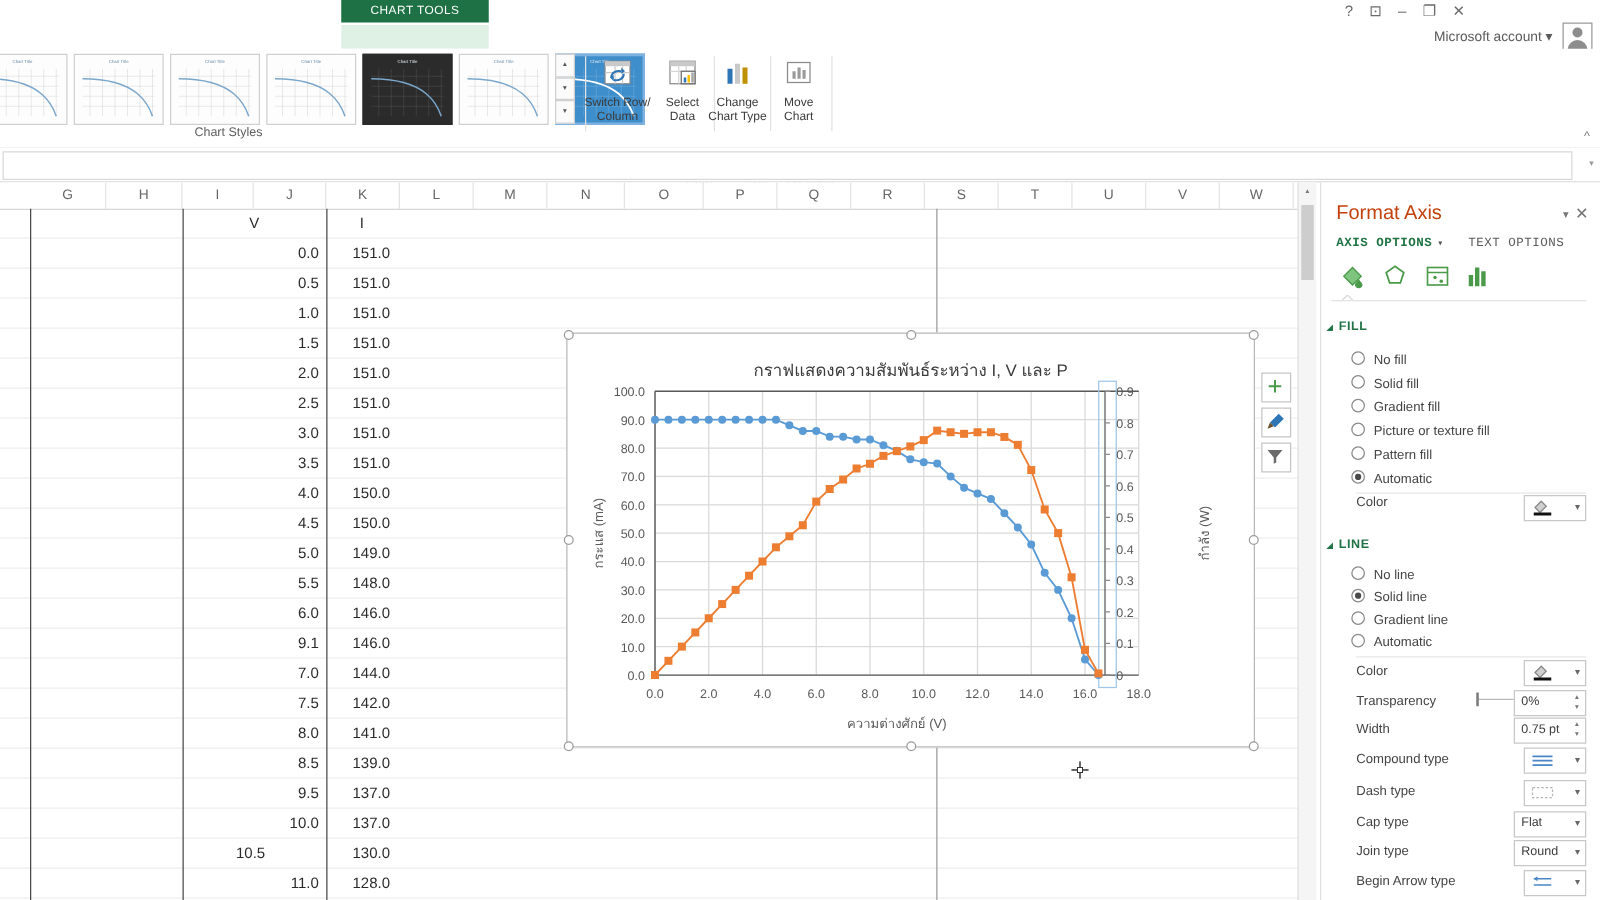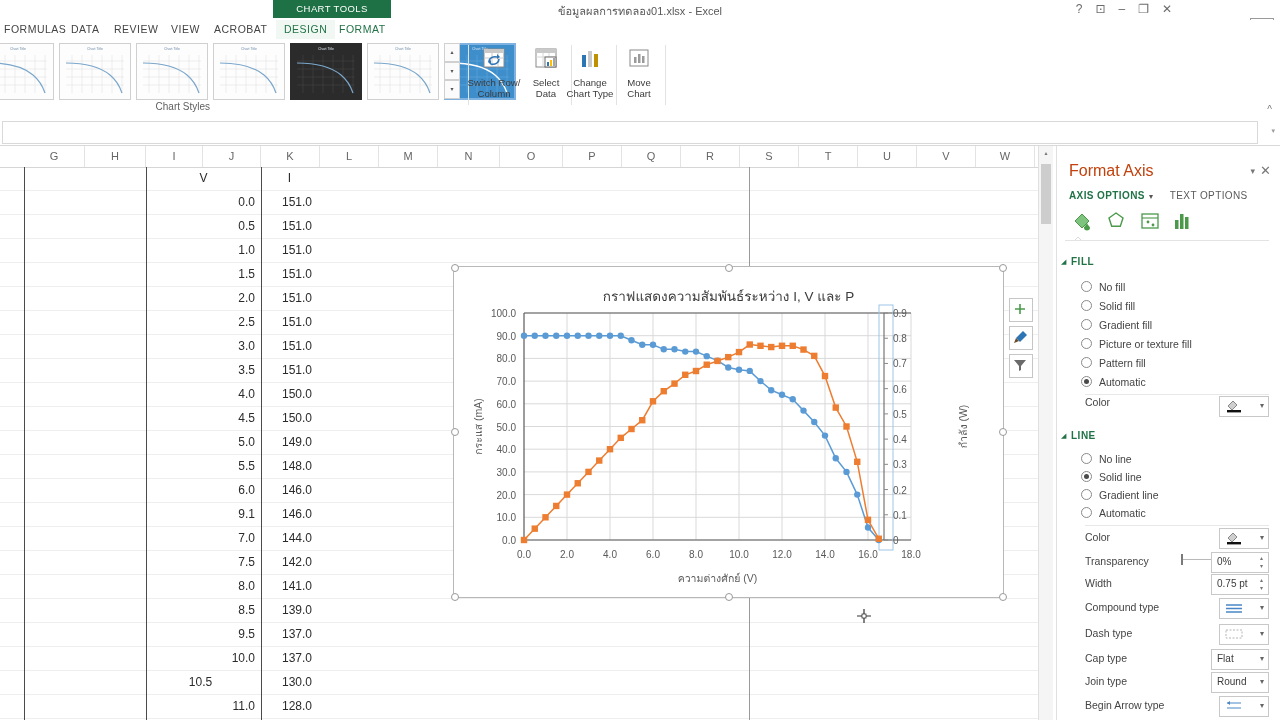--- a/index.html
+++ b/index.html
@@ -88,21 +88,21 @@
   .handle{position:absolute;width:6px;height:6px;border:1px solid #9a9a9a;background:#fff;border-radius:50%;}
   .chart-side-btns{position:absolute;left:1009px;top:298px;display:flex;flex-direction:column;gap:4px;}
   .csb{width:22px;height:22px;border:1px solid #c6c6c6;background:#fff;position:relative;}
 
   
   .panel{position:absolute;left:1056px;top:146px;width:224px;height:574px;background:#fff;
          border-left:1px solid #e0e0e0;}
   .panel-title{position:absolute;left:12px;top:16px;font-size:16px;color:#c2410c;}
   .panel-dd{position:absolute;right:26px;top:20px;font-size:9px;color:#777;}
   .panel-x{position:absolute;right:10px;top:17px;font-size:13px;color:#777;}
-  .panel-tabs{position:absolute;left:12px;top:44px;font-size:10px;}
+  .panel-tabs{position:absolute;left:12px;top:44px;font-size:10px;font-family:Liberation Mono, monospace;}
   .ptab{display:inline-block;letter-spacing:.4px;}
   .ptab.active{color:#217346;font-weight:bold;}
   .ptab.inactive{color:#5a5a5a;margin-left:14px;}
   .ptab-caret{color:#555;font-size:8px;margin-left:4px;}
   .icon-row{position:absolute;left:12px;top:62px;width:200px;height:30px;}
   .icon-row .ic{position:absolute;top:0;width:28px;height:28px;}
   .icon-underline{position:absolute;left:8px;top:94px;width:204px;height:1px;background:#e3e3e3;}
   .icon-caret{position:absolute;left:14px;top:88px;width:14px;height:7px;overflow:hidden;}
   .sec-hd{position:absolute;left:14px;font-size:10px;color:#217346;font-weight:bold;letter-spacing:.5px;}
   .sec-tri{position:absolute;left:4px;font-size:7px;color:#217346;}
@@ -128,45 +128,35 @@
 
   .cursor-x{position:absolute;left:857px;top:609px;width:12px;height:12px;}
 </style>
 </head>
 <body>
 
 <div class="app">
 
   <div class="titlebar">
     <div class="chart-tools-tab">CHART TOOLS</div>
-    <div class="doc-title">ข้อมูลผลการทดลอง01.xlsx - Excel</div>
     <div class="win-btns">
       <span>?</span>
       <span>⊡</span>
       <span>–</span>
       <span>❐</span>
       <span>✕</span>
     </div>
   </div>
   <div class="ms-account">
     <span>Microsoft account</span>
     <span>▾</span>
   </div>
   <div class="avatar"></div>
 
   <div class="ctx-band"></div>
-  <div class="ribbon-tabs">
-    <div class="rtab" style="left:-4px">FORMULAS</div>
-    <div class="rtab" style="left:63px">DATA</div>
-    <div class="rtab" style="left:106px">REVIEW</div>
-    <div class="rtab" style="left:163px">VIEW</div>
-    <div class="rtab" style="left:206px">ACROBAT</div>
-    <div class="rtab active" style="left:276px">DESIGN</div>
-    <div class="rtab ctx" style="left:331px">FORMAT</div>
-  </div>
 
   <div class="ribbon">
 
     <div class="gallery">
       <div class="thumb">
         <div class="tt">Chart Title</div>
         <svg width="62" height="42" viewBox="0 0 62 42">
           <g stroke="#dcdcdc" stroke-width=".5">
               <path d="M8 2V40M18 2V40M28 2V40M38 2V40M48 2V40M58 2V40M2 8H60M2 16H60M2 24H60M2 32H60"></path>
             </g>

